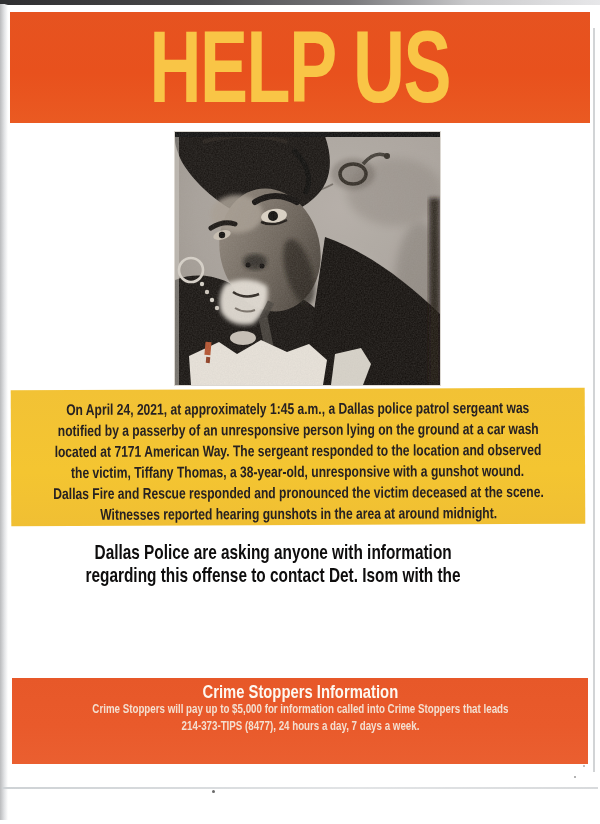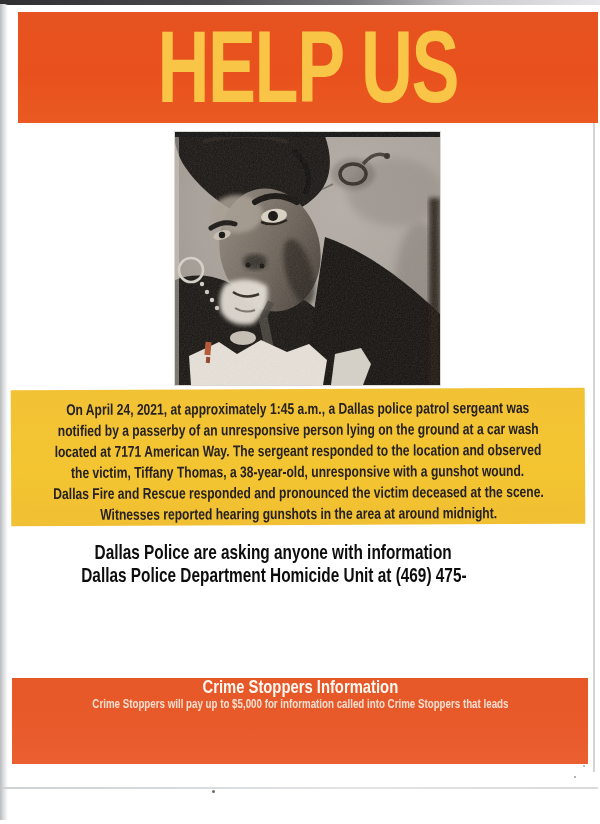--- a/index.html
+++ b/index.html
@@ -28,21 +28,21 @@
   }
   .speck { position:absolute; background:#6a6a6a; border-radius:50%; }
   .speck.s1 { left:212px; top:790px; width:3px; height:3px; }
   .speck.s2 { left:574px; top:776px; width:2px; height:2px; background:#9a9a9a; }
   .speck.s3 { left:583px; top:765px; width:2px; height:2px; background:#ababab; }
 
   
   .banner {
     position:absolute; left:10px; top:12px; width:580px; height:111px;
     background:linear-gradient(180deg,#e65320 0%,#e8511d 55%,#ea5a22 100%);
-    display:flex; align-items:center; justify-content:center;margin-left:8px;
+    display:flex; align-items:center; justify-content:center;
   }
   .banner-text {
     color:#f9c546; font-weight:bold; font-size:100px; line-height:1;
     letter-spacing:-2px; white-space:nowrap;
     transform:scaleX(0.72) scaleY(1.02); transform-origin:center;
     padding-bottom:4px;
   }
 
   
   .photo {
@@ -70,21 +70,21 @@
   .contact .row { height:23.5px; }
   .contact .txt {
     color:#0e0d0d; font-weight:bold; font-size:20.5px; white-space:nowrap;
     transform:scaleX(0.75); transform-origin:center;
   }
 
   
   .crimestoppers {
     position:absolute; left:12px; top:678px; width:576px; height:86px;
     background:linear-gradient(180deg,#e75829 0%,#e95a2b 55%,#ea5f30 100%);
-    box-sizing:border-box;
+    padding-top:5px; box-sizing:border-box;
   }
   .crimestoppers .title-row { height:24px; }
   .crimestoppers .title-txt {
     color:#fdf8f1; font-weight:bold; font-size:18.5px; white-space:nowrap;
     transform:scaleX(0.8); transform-origin:center;
   }
   .crimestoppers .row { height:17px; }
   .crimestoppers .txt {
     color:#f5ebdf; font-weight:bold; font-size:13px; white-space:nowrap;
     transform:scaleX(0.75); transform-origin:center; opacity:.92;
@@ -216,26 +216,29 @@
     <div class="row">
         <span class="txt">Witnesses reported hearing gunshots in the area at around midnight.</span>
       </div>
   </div>
 
   <div class="contact">
     <div class="row">
         <span class="txt">Dallas Police are asking anyone with information</span>
       </div>
     <div class="row">
-        <span class="txt">Dallas Police Department Homicide Unit at (469) 475-</span>
+        <span class="txt">regarding this offense to contact Det. Isom with the</span>
       </div>
   </div>
 
   <div class="crimestoppers">
     <div class="row title-row">
         <span class="title-txt">Crime Stoppers Information</span>
       </div>
     <div class="row">
         <span class="txt">Crime Stoppers will pay up to $5,000 for information called into Crime Stoppers that leads</span>
       </div>
+    <div class="row">
+        <span class="txt">214-373-TIPS (8477), 24 hours a day, 7 days a week.</span>
+      </div>
   </div>
 
 </div>
 
 </body></html>

